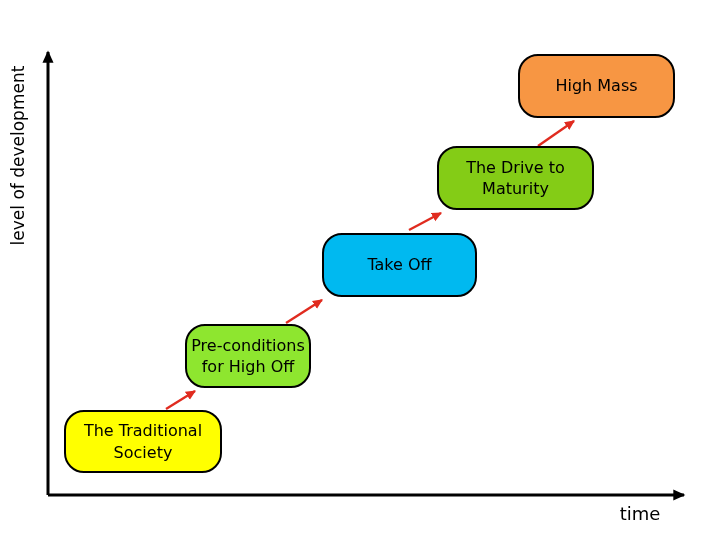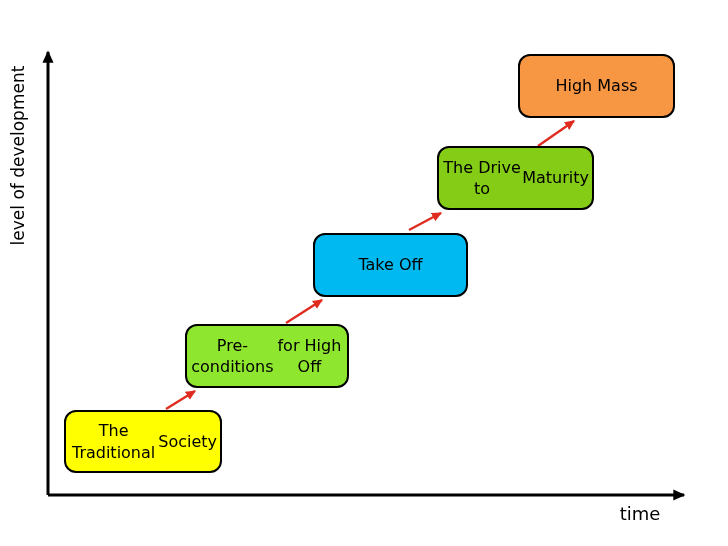--- a/index.html
+++ b/index.html
@@ -14,22 +14,23 @@
   }
   svg.layer {
     position: absolute;
     left: 0; top: 0;
     width: 728px; height: 546px;
   }
   .stage {
     position: absolute;
     box-sizing: border-box;
     border: 2.5px solid #000;
-    border-radius: 12px;
+    border-radius: 20px;
     display: flex;
+    flex-direction: column;
     align-items: center;
     justify-content: center;
     text-align: center;
     font-size: 16px;
     line-height: 1.32;
     padding: 2px 3px;
   }
   .ylabel {
     position: absolute;
     left: -82px;
@@ -75,26 +76,26 @@
   </svg>
 
   <div class="ylabel">level of development</div>
   <div class="xlabel">time</div>
 
   <div class="stage" style="left: 64px; top: 410px; width: 158px; height: 63px; background-color: rgb(255, 255, 0);">
     <div>The Traditional</div>
     <div>Society</div>
   </div>
 
-  <div class="stage" style="left: 185px; top: 324px; width: 164px; height: 64px; background-color: rgb(142, 230, 47);">
+  <div class="stage" style="left: 185px; top: 324px; width: 126px; height: 64px; background-color: rgb(142, 230, 47);">
     <div>Pre-conditions</div>
     <div>for High Off</div>
   </div>
 
-  <div class="stage" style="left: 313px; top: 233px; width: 155px; height: 64px; background-color: rgb(0, 185, 240);">
+  <div class="stage" style="left: 322px; top: 233px; width: 155px; height: 64px; background-color: rgb(0, 185, 240);">
     <div>Take Off</div>
   </div>
 
   <div class="stage" style="left: 437px; top: 146px; width: 157px; height: 64px; background-color: #84cc16;">
     <div>The Drive to</div>
     <div>Maturity</div>
   </div>
 
   <div class="stage" style="left: 518px; top: 54px; width: 157px; height: 64px; background-color: rgb(247, 150, 67);">
     <div>High Mass</div>

